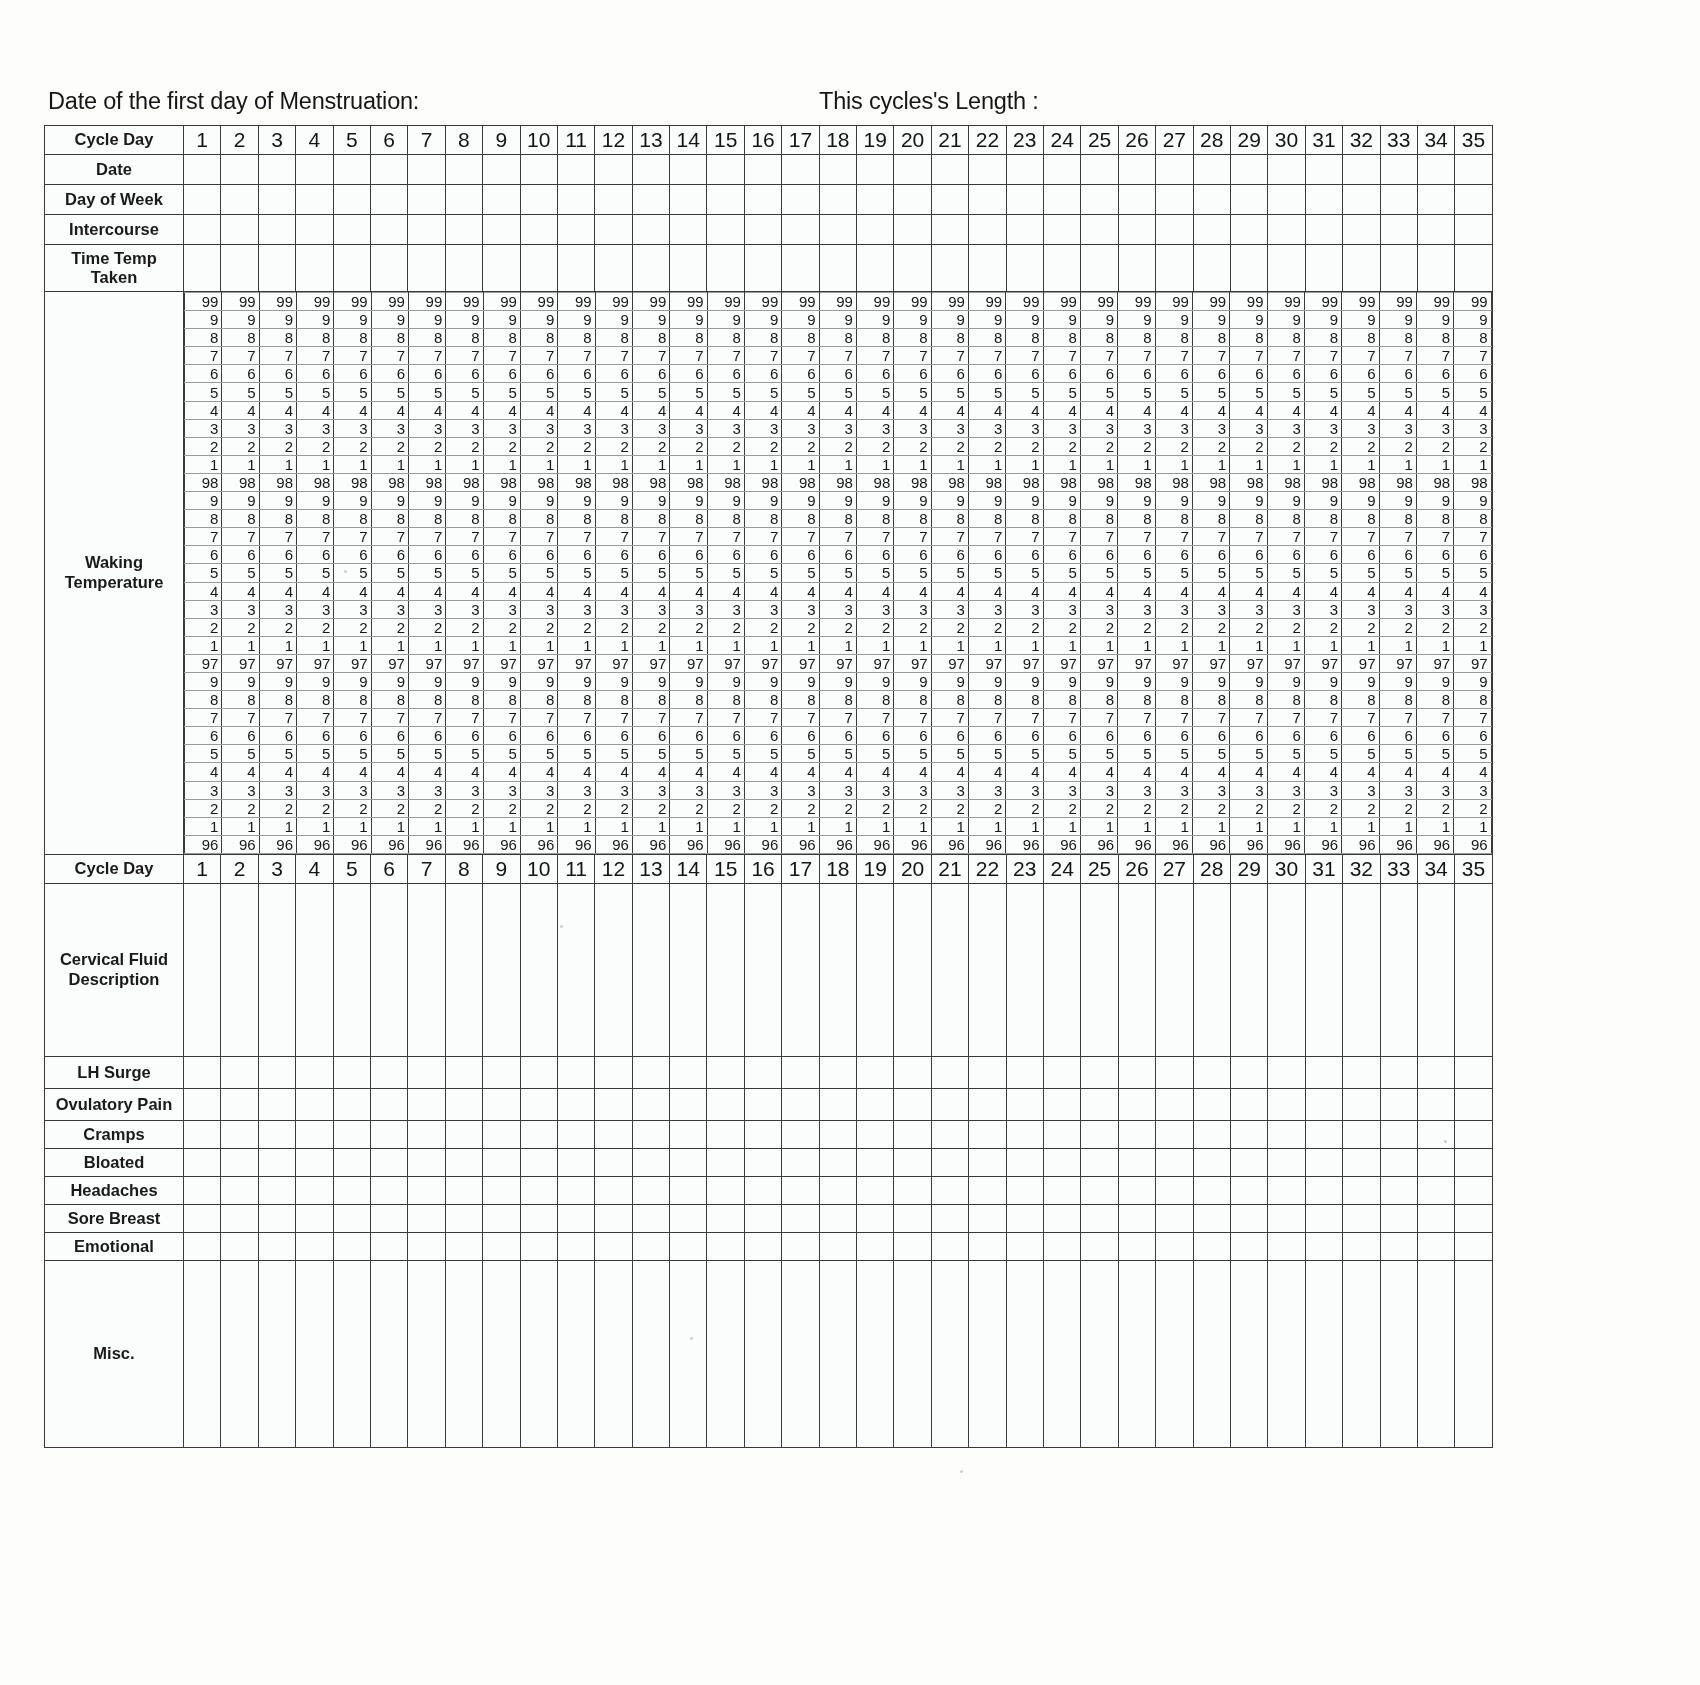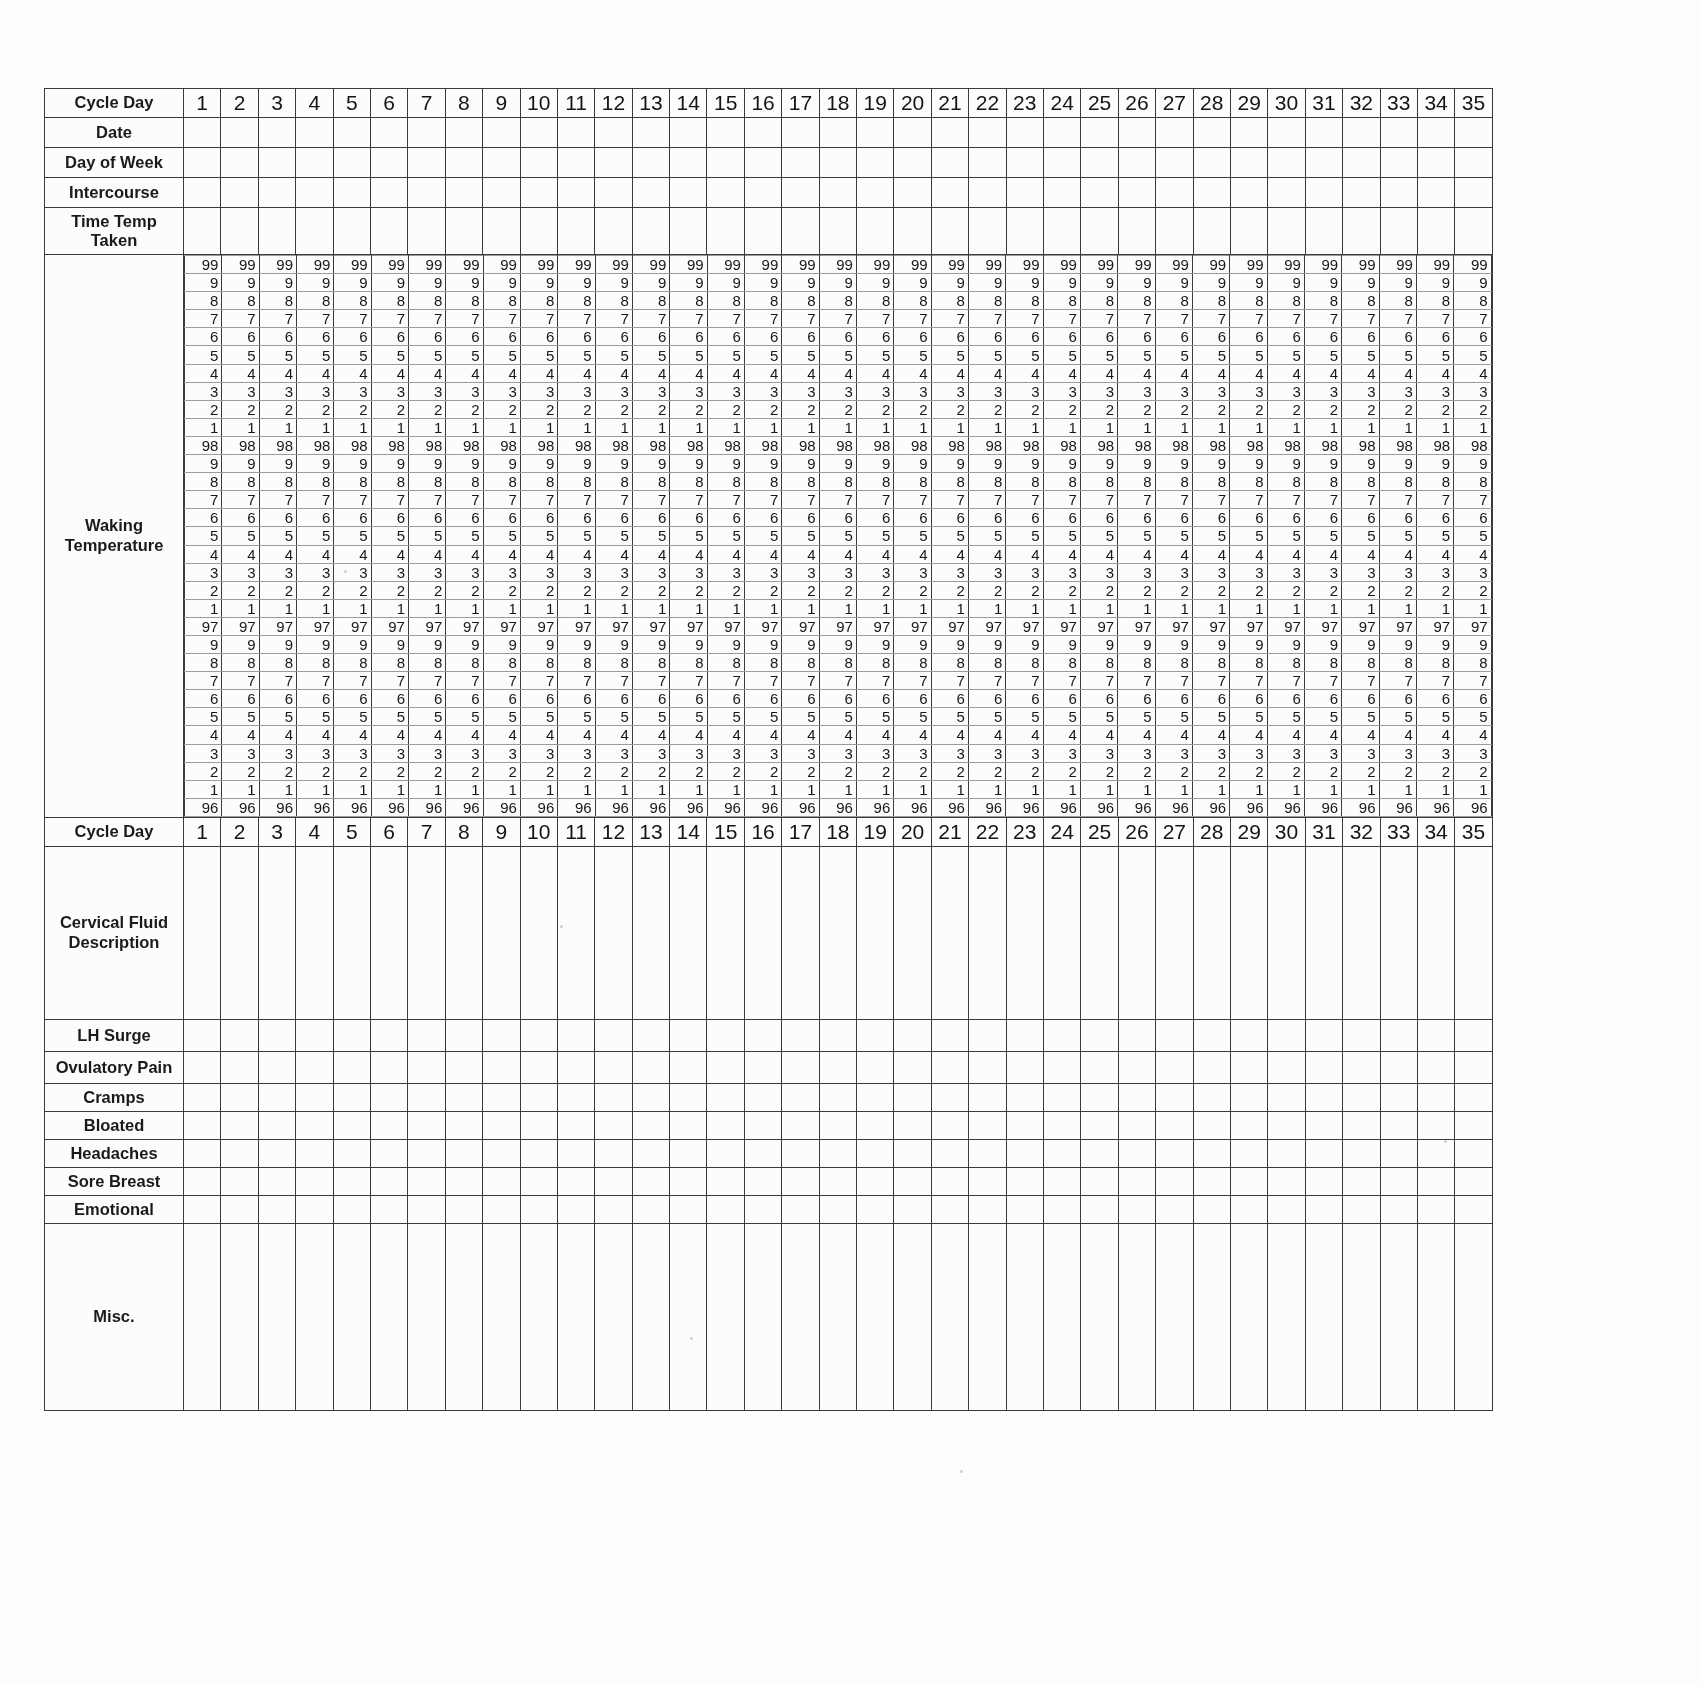--- a/index.html
+++ b/index.html
@@ -141,20 +141,24 @@
     opacity: .75;
   }
 </style>
 </head>
 <body>
 
 <div id="scan-page">
 
   <div id="chart-root">
 
+    <div class="header-line">
+      <div class="hdr-text" id="hdr-menses">Date of the first day of Menstruation:</div>
+      <div class="hdr-text" id="hdr-length">This cycles's Length :</div>
+    </div>
 
     <table class="chart">
       <colgroup id="chart-colgroup">
           <col class="labelcol">
           <col class="daycol">
           <col class="daycol">
           <col class="daycol">
           <col class="daycol">
           <col class="daycol">
           <col class="daycol">

